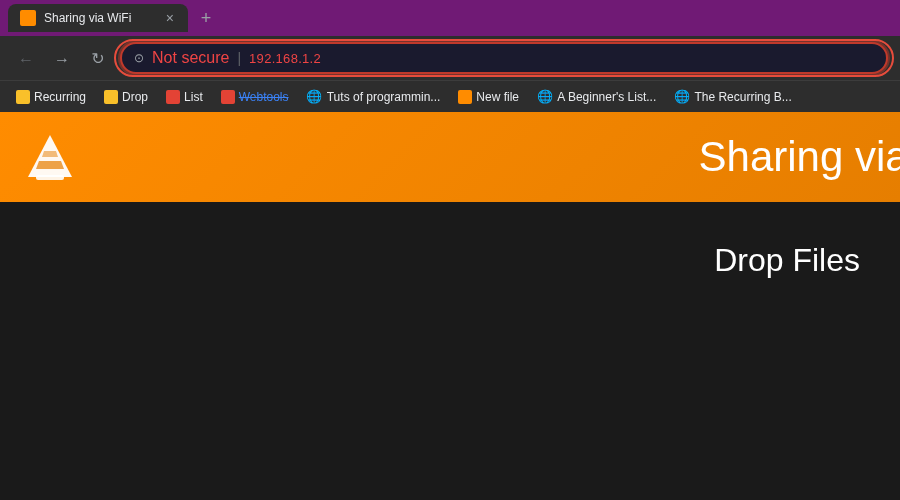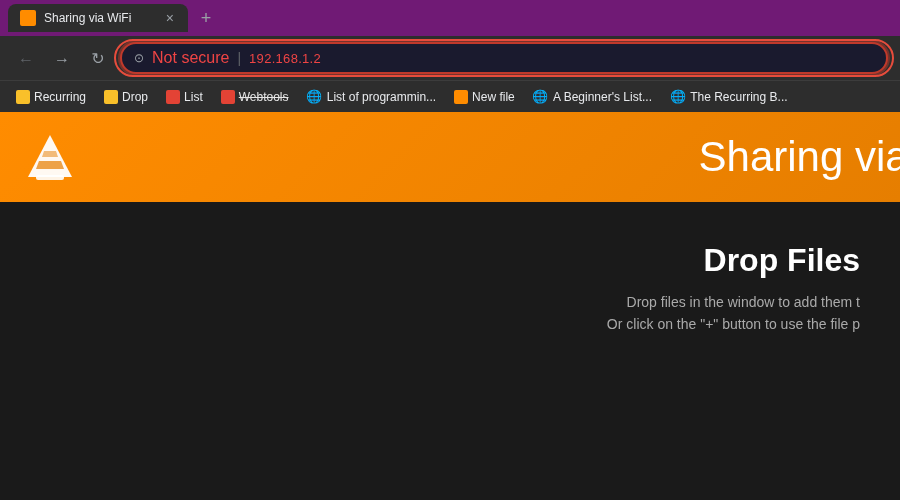--- a/index.html
+++ b/index.html
@@ -152,21 +152,21 @@
     .bm-yellow { background: #f9c02a; }
     .bm-red { background: #e34335; }
     .bm-globe { color: #9aa0a6; font-size: 13px; }
     .bm-orange { background: #ff8c00; }
     .bookmark-label {
       font-size: 12px;
       color: #e8eaed;
     }
     .bookmark-label.strikethrough {
       text-decoration: line-through;
-      color: #e5e5e5;
+      color: #3b82f6;
     }
 
     
     .page-content {
       width: 900px;
       height: calc(500px - 112px);
       overflow: hidden;
       background: #1a1a1a;
       position: relative;
     }
@@ -202,21 +202,21 @@
       background: #1a1a1a;
       padding: 40px 40px 20px;
       color: #ccc;
       min-height: 300px;
       display: flex;
       flex-direction: column;
       align-items: flex-end;
     }
     .drop-files-title {
       font-size: 32px;
-      font-weight: 700;
+      font-weight: 400;
       color: white;
       margin-bottom: 12px;
       align-self: flex-end;
     }
     .drop-files-desc {
       font-size: 14px;
       color: #aaa;
       text-align: right;
       line-height: 1.6;
     }
@@ -265,21 +265,21 @@
       <span class="bookmark-label">List</span>
     </div>
 
     <div class="bookmark-item">
       <div class="bookmark-favicon bm-red"></div>
       <span class="bookmark-label strikethrough">Webtools</span>
     </div>
 
     <div class="bookmark-item">
       <span class="bm-globe">🌐</span>
-      <span class="bookmark-label">List of programmin...</span>
+      <span class="bookmark-label">Tuts of programmin...</span>
     </div>
 
     <div class="bookmark-item">
       <div class="bookmark-favicon bm-orange"></div>
       <span class="bookmark-label">New file</span>
     </div>
 
     <div class="bookmark-item">
       <span class="bm-globe">🌐</span>
       <span class="bookmark-label">A Beginner's List...</span>
@@ -307,18 +307,14 @@
         <polygon points="20,20 32,20 34,26 18,26" fill="#e67e00" opacity="0.5"></polygon>
 
         <rect x="12" y="44" width="28" height="5" rx="2" fill="white" opacity="0.9"></rect>
       </svg>
     </div>
     <div class="vlc-header-title">Sharing via W</div>
   </div>
 
   <div class="dark-content">
     <div class="drop-files-title">Drop Files</div>
-    <div class="drop-files-desc">
-      <span>Drop files in the window to add them t</span><br>
-      <span>Or click on the "+" button to use the file p</span>
-    </div>
   </div>
 </div>
 
 </body></html>

